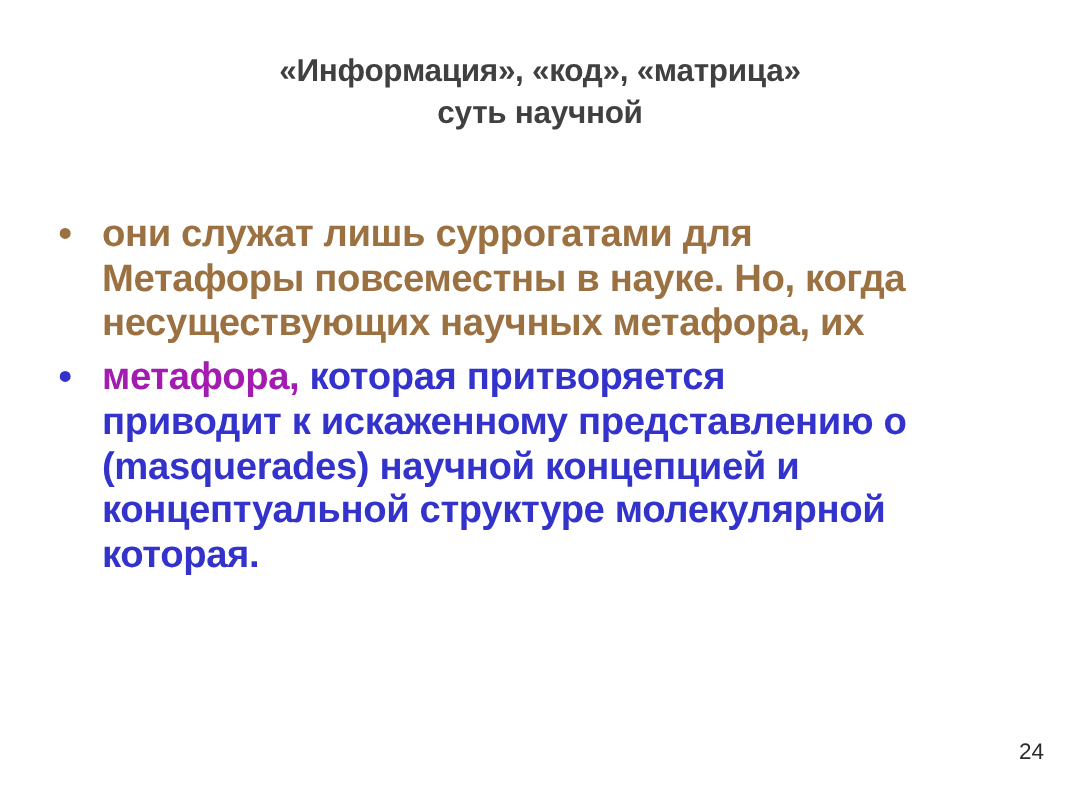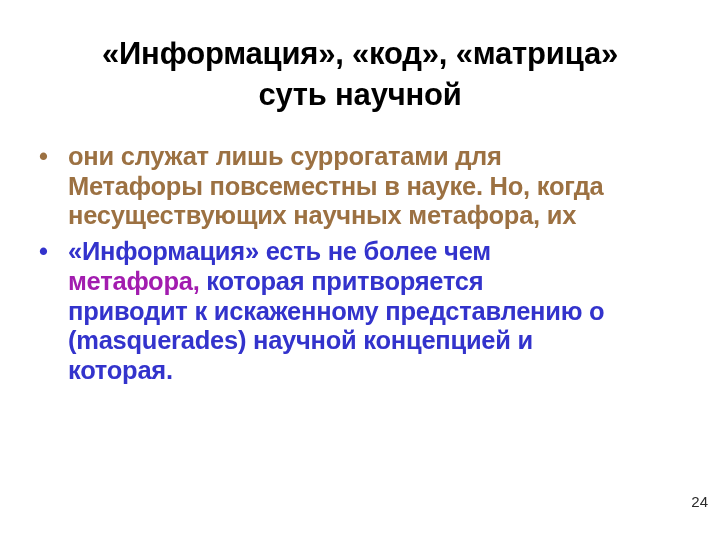--- a/index.html
+++ b/index.html
@@ -18,25 +18,25 @@
     overflow: hidden;
   }
 
   
   .slide-title {
     position: absolute;
     left: 36px;
     top: 34px;
     width: 648px;
     text-align: center;
-    font-size: 31px;
+    font-size: 21px;
     font-weight: bold;
     line-height: 1.32;
     letter-spacing: -0.2px;
-    color: #000000;
+    color: #404040;
   }
   .slide-title .tline {
     display: block;
     white-space: nowrap;
   }
 
   
   .body-area {
     position: absolute;
     left: 30px;
@@ -66,21 +66,21 @@
   .b-brown { color: #9C7142; }
   .b-blue  { color: #3333CC; }
   .tok-brown { color: #a21caf; }
   .tok-blue  { color: #3333CC; }
 
   .bullet-2 { margin-top: 6px; }
 
   
   .page-number {
     position: absolute;
-    right: 12px;
+    right: 24px;
     bottom: 30px;
     font-size: 15px;
     font-weight: normal;
     color: #2B2B2B;
     text-align: center;
   }
 </style>
 </head>
 <body>
 
@@ -95,24 +95,24 @@
 
     <div class="bullet bullet-1 b-brown">
       <span class="marker">•</span>
       <span class="ln">они служат лишь суррогатами для</span>
       <span class="ln">Метафоры повсеместны в науке. Но, когда</span>
       <span class="ln">несуществующих научных метафора, их</span>
     </div>
 
     <div class="bullet bullet-2 b-blue">
       <span class="marker">•</span>
-      <span class="ln">«Информация» есть не более чем</span>
       <span class="ln"><span class="tok-brown">метафора,</span><span class="tok-blue"> которая  притворяется</span></span>
       <span class="ln">приводит к искаженному представлению о</span>
       <span class="ln">(masquerades) научной концепцией и</span>
+      <span class="ln">концептуальной структуре молекулярной</span>
       <span class="ln">которая.</span>
     </div>
 
   </div>
 
   <div class="page-number">24</div>
 
 </div>
 
 </body></html>

